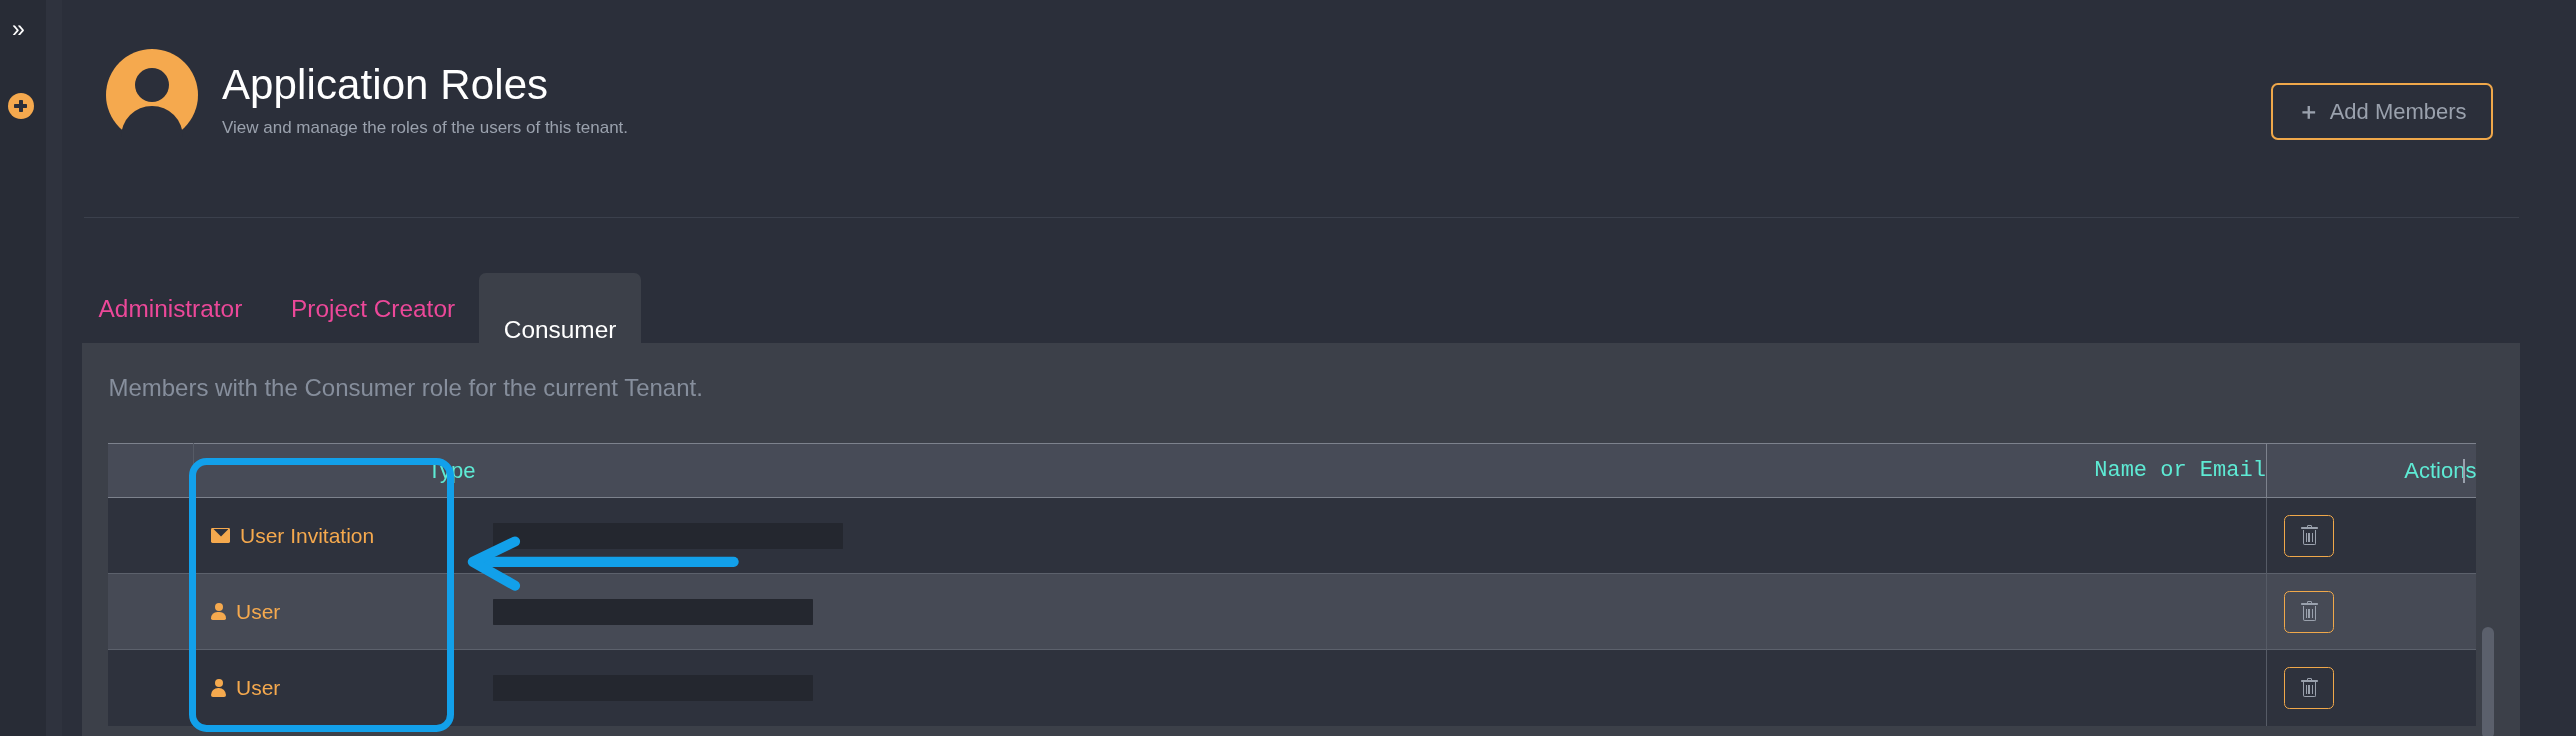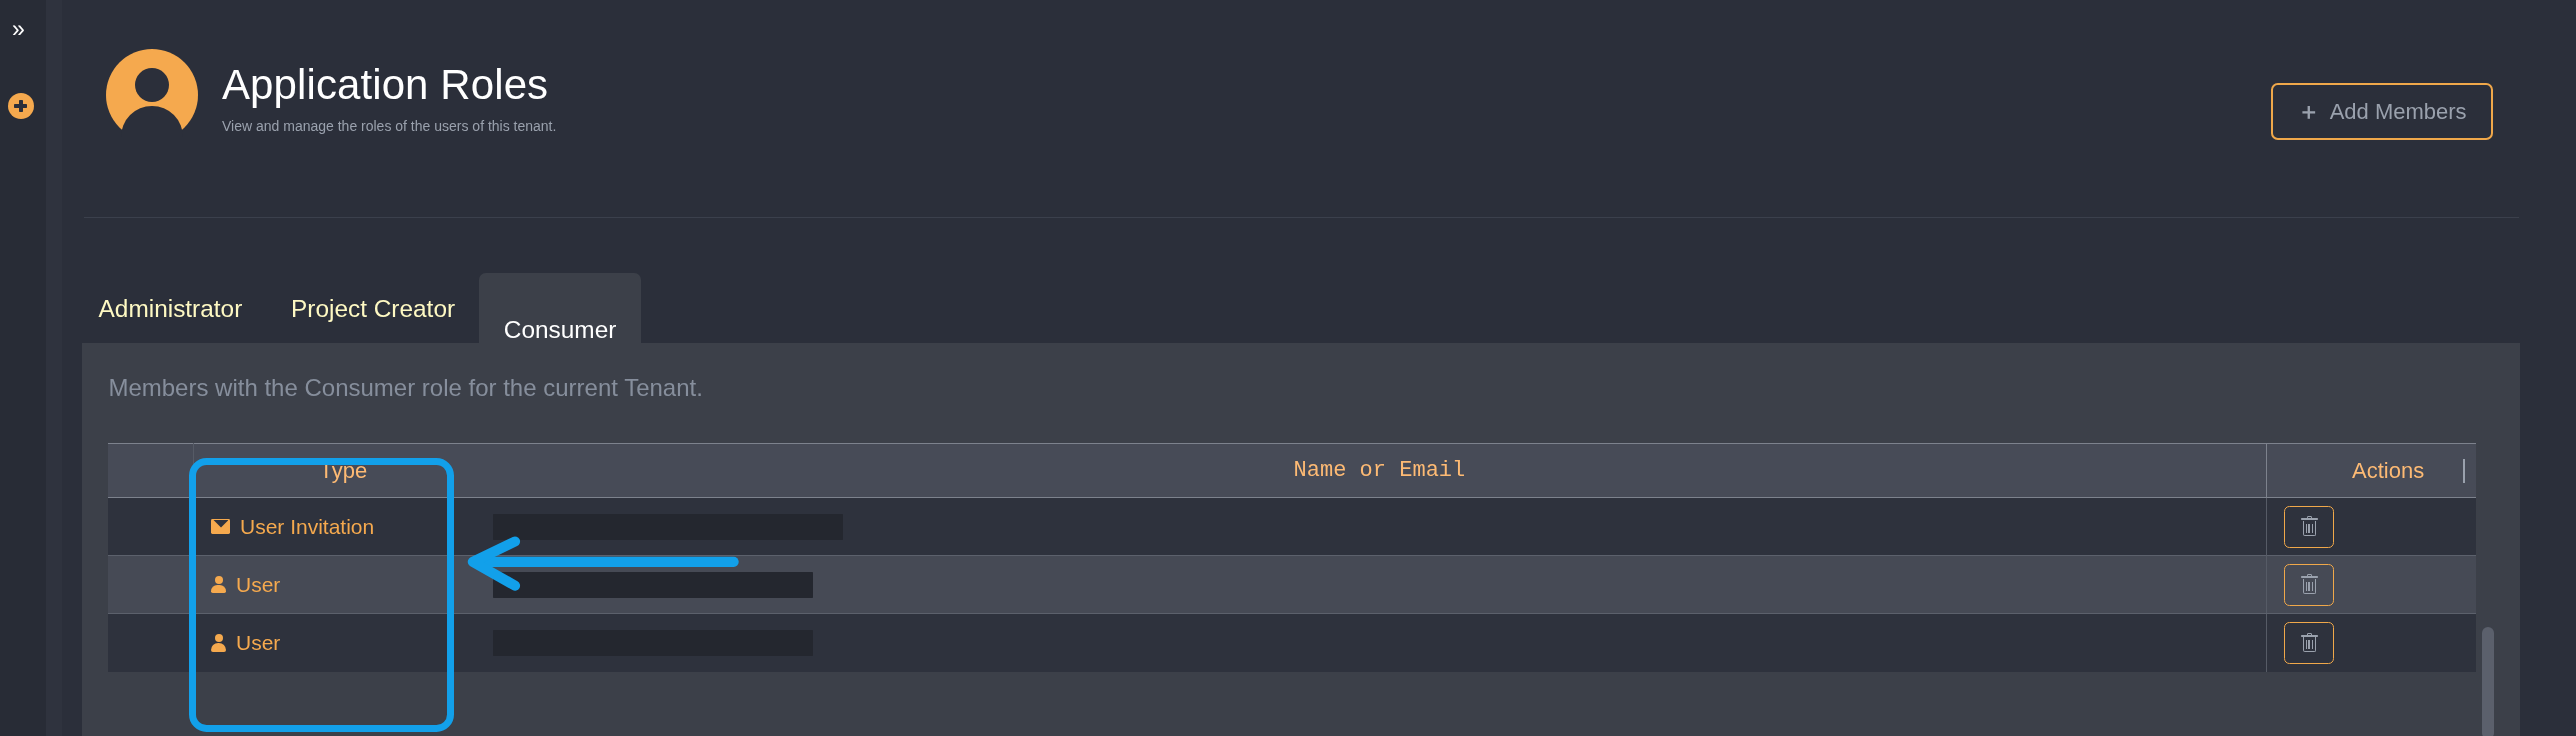--- a/index.html
+++ b/index.html
@@ -58,21 +58,21 @@
   .avatar .body {
     position: absolute; left: 15px; top: 57px; width: 62px; height: 49px;
     border-radius: 31px 31px 0 0; background: #2b2f3a;
   }
   .titles { position: absolute; left: 149px; top: 62px; }
   .pg-title {
     font-size: 42px; font-weight: 400; color: #ffffff; line-height: 1.1;
     letter-spacing: 0.1px; white-space: nowrap;
   }
   .pg-sub {
-    margin-top: 9.5px; font-size: 14px; color: #9aa1ad; font-weight: 400;
+    margin-top: 9.5px; font-size: 17px; color: #9aa1ad; font-weight: 400;
     white-space: nowrap;
   }
   .add-members {
     position: absolute; right: 26px; top: 83px;
     height: 57px; padding: 0 24.4px;
     border: 2px solid #f0a84a; border-radius: 6.8px;
     background: transparent; color: #9aa1ad;
     font-size: 22px; font-family: "Liberation Sans", sans-serif;
     display: flex; align-items: center; gap: 9.5px; cursor: pointer;
     white-space: nowrap;
@@ -84,21 +84,21 @@
   }
 
   
   .tabs {
     position: absolute; left: 12.2px; top: 273px;
     display: flex; align-items: flex-end; height: 71px;
   }
   .tab {
     height: 71px; padding: 0 24.4px;
     display: flex; align-items: center; justify-content: center;
-    font-size: 24.4px; color: #fef9c3; cursor: pointer; white-space: nowrap;
+    font-size: 24.4px; color: #ec4899; cursor: pointer; white-space: nowrap;
     border-radius: 6.8px 6.8px 0 0; background: transparent;
   }
   .tab.active { color: #ffffff; background: #3c4049; align-items: flex-end; }
 
   
   .panel {
     position: absolute; left: 20.4px; top: 343px; width: 2438px; height: 393px;
     background: #3c4049;
   }
   .panel-desc {
@@ -107,38 +107,38 @@
   }
 
   
   .tbl {
     position: absolute; left: 26px; top: 100px; width: 2368px;
     border-collapse: collapse; table-layout: fixed;
   }
   .tbl th, .tbl td { padding: 0; border: 0; }
   .tbl thead tr { height: 54px; background: #474b57; }
   .tbl thead th {
-    text-align: center; font-weight: 400; font-size: 22px; color: #fdba74;
+    text-align: right; font-weight: 400; font-size: 22px; color: #5eead4;
     vertical-align: middle; border-top: 1.4px solid #7d828d;
     border-bottom: 1.4px solid #7d828d;
   }
   .col-check { width: 85px; }
   .col-type  { width: 282px; }
   .col-name  { width: 1791px; font-family: Liberation Mono, monospace; }
   .col-act   { width: 210px; }
   .tbl thead th.col-type { padding-left: 17.6px; }
   .tbl thead th.col-name { padding-left: 17.6px; }
   .tbl thead th.col-act  { padding-left: 33px; border-left: 1.4px solid #7d828d; position: relative; }
   .tbl thead th.col-check{ border-right: 1.4px solid #565b66; }
   .resizer {
     position: absolute; right: 11px; top: 15px; width: 2px; height: 24.4px;
     background: #9aa1ad;
   }
 
-  .tbl tbody tr { height: 58px; }
+  .tbl tbody tr { height: 76px; }
   .tbl tbody tr.odd  { background: #2e323d; }
   .tbl tbody tr.even { background: #464a55; }
   .tbl tbody tr.even td { border-top: 1.4px solid #5c616c; border-bottom: 1.4px solid #5c616c; }
   .tbl tbody td.col-check { border-right: 1.4px solid #565b66; }
   .tbl tbody td.col-act   { border-left: 1.4px solid #565b66; padding-left: 17.6px; }
 
   .type-cell {
     display: flex; align-items: center; gap: 9.5px;
     padding-left: 17.6px; color: #f5a94e; font-size: 21px; white-space: nowrap;
   }

